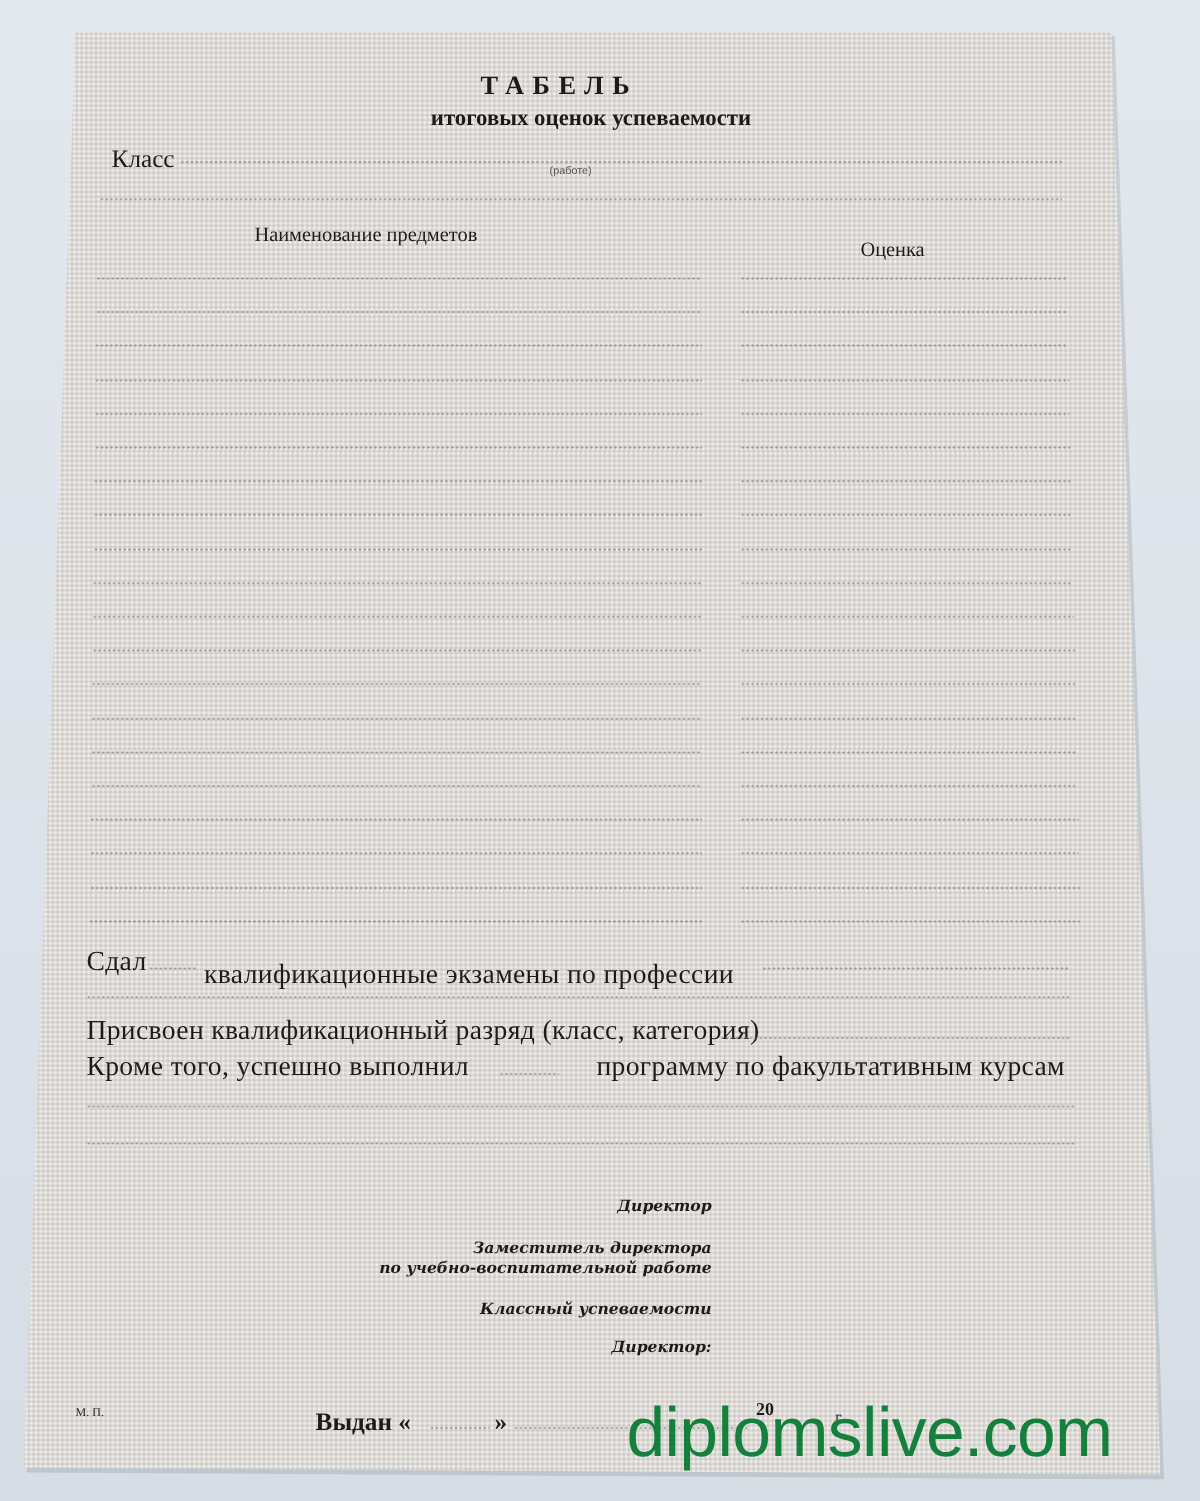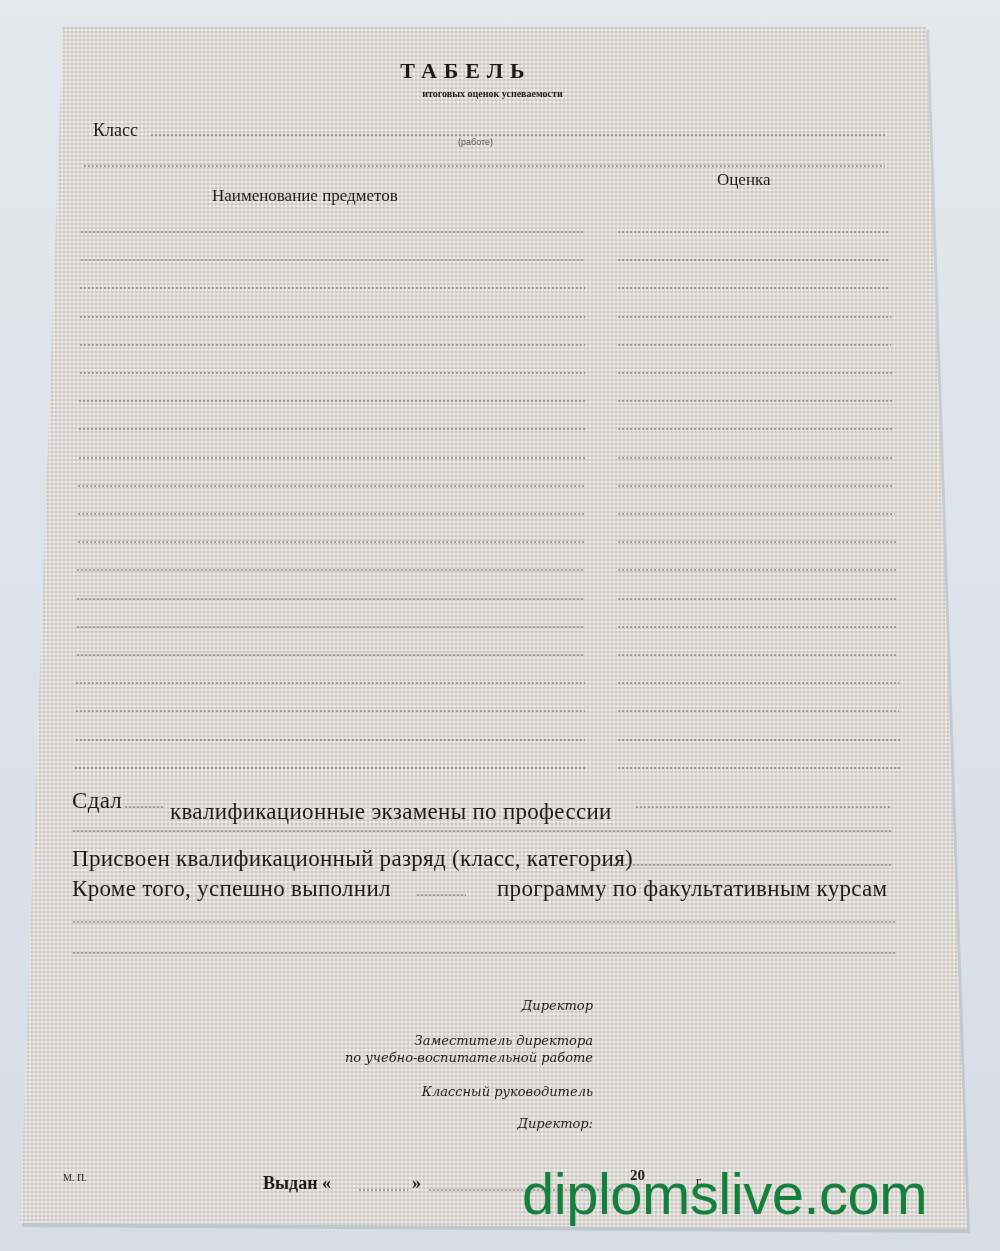--- a/index.html
+++ b/index.html
@@ -28,42 +28,42 @@
     background: rgba(120,130,140,0.25);
   }
   .abs { position: absolute; white-space: nowrap; }
   .title {
     left: 0; width: 932px; top: 58px; text-align: center;
     font-family: "Liberation Serif", serif; font-weight: bold;
     font-size: 22px; letter-spacing: 7px;
   }
   .subtitle {
     left: 0; width: 985px; top: 88px; text-align: center;
-    font-family: "Liberation Serif", serif; font-weight: bold; font-size: 10px;
+    font-family: "Liberation Serif", serif; font-weight: bold; font-size: 19px;
   }
   .label {
-    font-family: "Liberation Serif", serif; font-size: 18px;
+    font-family: "Liberation Serif", serif; font-size: 21px;
   }
   .dots {
     position: absolute; height: 2px;
     background-image: radial-gradient(circle, rgba(110,100,100,0.55) 0.8px, transparent 1.1px);
     background-size: 4px 2px;
     background-repeat: repeat-x;
   }
   .tiny {
     font-family: "Liberation Sans", sans-serif; font-size: 9px; color: #555;
   }
   .head {
     font-family: "Liberation Serif", serif; font-size: 17px;
   }
   .body-text {
     font-family: "Liberation Serif", serif; font-size: 23px; letter-spacing: 0.3px;
   }
   .sig {
-    font-family: "DejaVu Serif", serif; font-style: italic; font-weight: normal;
+    font-family: "DejaVu Serif", serif; font-style: italic; font-weight: bold;
     font-size: 13px; text-align: right; right: 407px; line-height: 17px;
   }
   .watermark {
     font-family: "Liberation Sans", sans-serif; font-size: 58px; color: #15803d;
     left: 522px; top: 1160px; letter-spacing: -0.5px;
   }
 </style>
 </head>
 <body>
 
@@ -72,21 +72,21 @@
 
 <div class="abs title">ТАБЕЛЬ</div>
 <div class="abs subtitle">итоговых оценок успеваемости</div>
 
 <div class="abs label" style="left:93px; top:120px;">Класс</div>
 <div class="dots" style="left:150px; top:134px; width:735px;"></div>
 <div class="abs tiny" style="left:458px; top:137px;">(работе)</div>
 <div class="dots" style="left:83px; top:165px; width:802px;"></div>
 
 <div class="abs head" style="left:212px; top:186px;">Наименование предметов</div>
-<div class="abs head" style="left:717px; top:170px;">Оценка</div>
+<div class="abs head" style="left:717px; top:198px;">Оценка</div>
 
 <div id="table-lines">
     <div class="dots" style="left: 80px; top: 231px; width: 505px;"></div>
     <div class="dots" style="left: 617px; top: 231px; width: 272px;"></div>
     <div class="dots" style="left: 79.7px; top: 259.2px; width: 505.3px;"></div>
     <div class="dots" style="left: 617px; top: 259.2px; width: 272.6px;"></div>
     <div class="dots" style="left: 79.4px; top: 287.4px; width: 505.6px;"></div>
     <div class="dots" style="left: 617px; top: 287.4px; width: 273.2px;"></div>
     <div class="dots" style="left: 79.1px; top: 315.6px; width: 505.9px;"></div>
     <div class="dots" style="left: 617px; top: 315.6px; width: 273.8px;"></div>
@@ -135,21 +135,21 @@
 
 <div class="abs body-text" style="left:72px; top:876px;">Кроме того, успешно выполнил</div>
 <div class="dots" style="left:416px; top:894px; width:50px;"></div>
 <div class="abs body-text" style="left:477px; top:876px;margin-left:20px;">программу по факультативным курсам</div>
 <div class="dots" style="left:72px; top:921px; width:825px;"></div>
 <div class="dots" style="left:72px; top:952px; width:825px;"></div>
 
 <div class="abs sig" style="top:997px;">Директор</div>
 <div class="abs sig" style="top:1032px;">Заместитель директора</div>
 <div class="abs sig" style="top:1049px;">по учебно-воспитательной работе</div>
-<div class="abs sig" style="top:1083px;">Классный руководитель</div>
+<div class="abs sig" style="top:1083px;">Классный успеваемости</div>
 <div class="abs sig" style="top:1115px;">Директор:</div>
 
 <div class="abs tiny" style="left:63px; top:1172px; font-family:'Liberation Serif',serif; font-size:10px; color:#222;">М. П.</div>
 
 <div class="abs label" style="left:263px; top:1173px; font-weight:bold;">Выдан «</div>
 <div class="dots" style="left:358px; top:1189px; width:50px;"></div>
 <div class="abs label" style="left:412px; top:1173px; font-weight:bold;">»</div>
 <div class="dots" style="left:428px; top:1189px; width:195px;"></div>
 <div class="abs label" style="left:630px; top:1167px; font-weight:bold; font-size:15px;">20</div>
 <div class="abs label" style="left:696px; top:1173px; font-size:13px;">г.</div>

